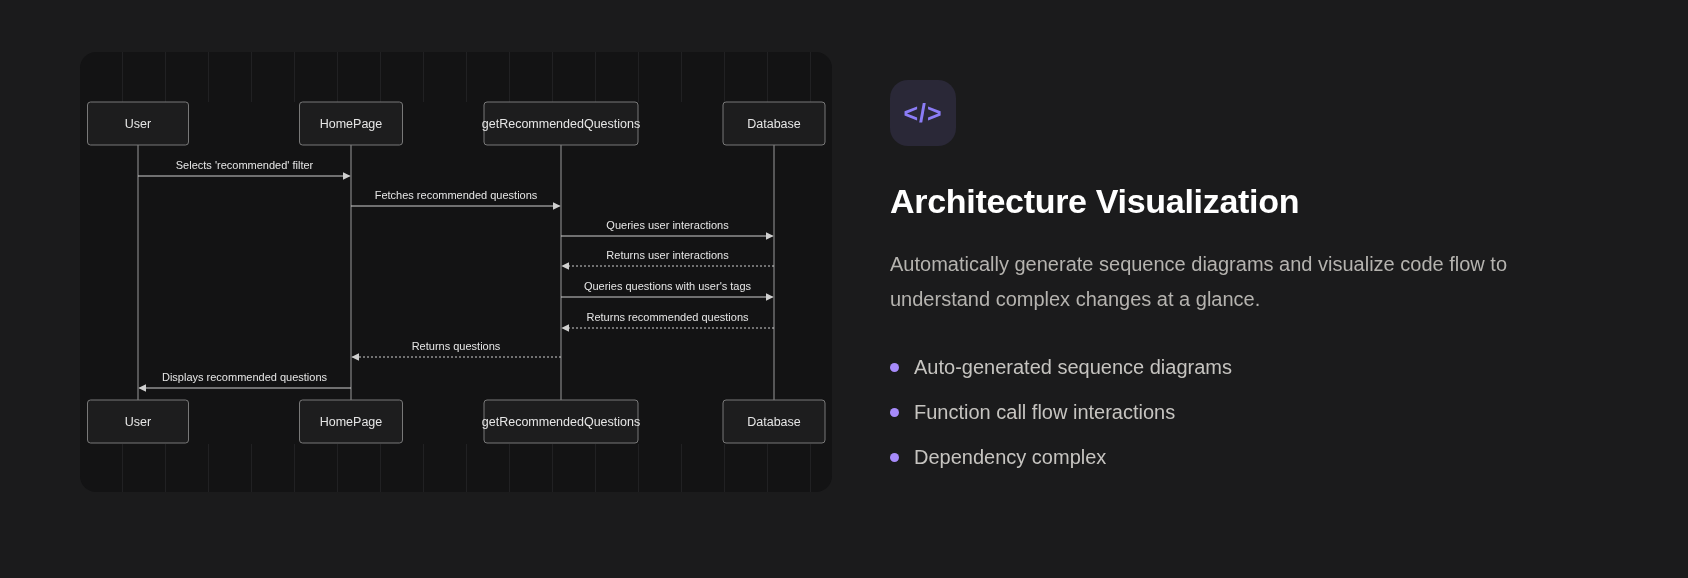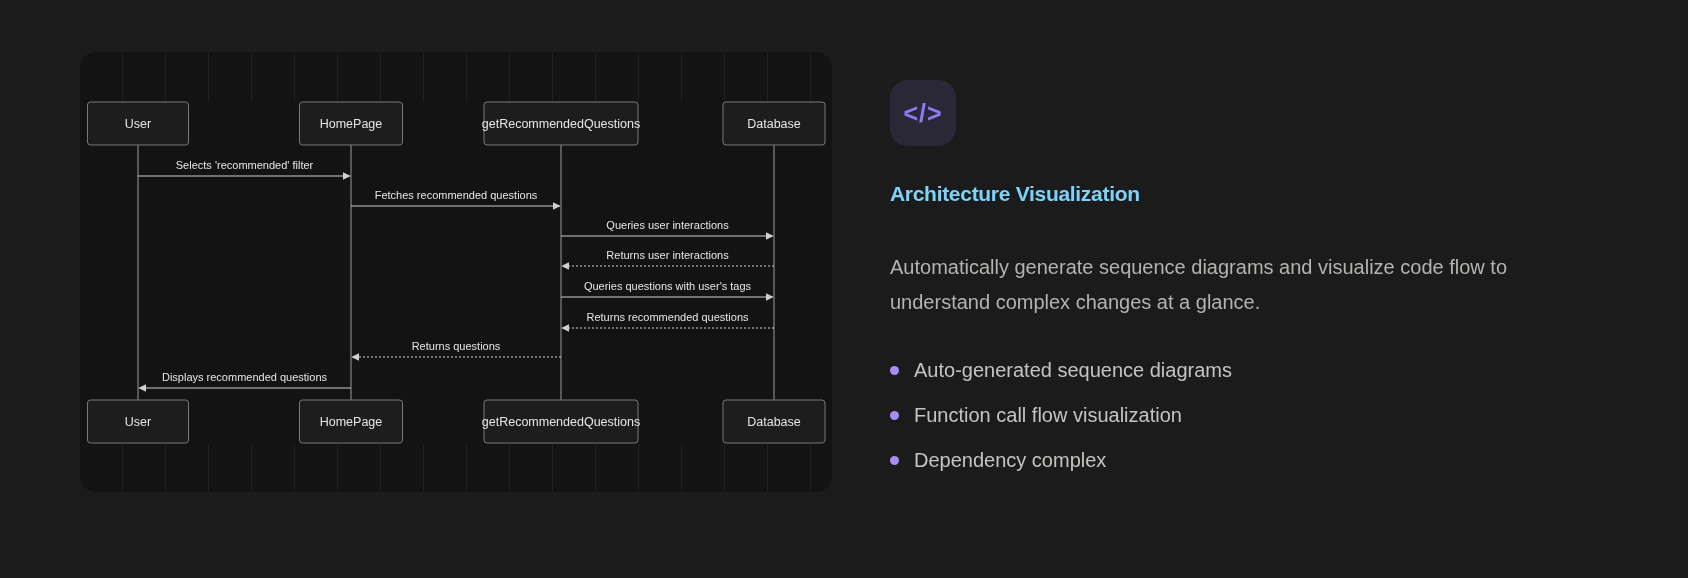--- a/index.html
+++ b/index.html
@@ -47,27 +47,27 @@
   }
   .feature-icon-tile .glyph {
     color: #8b7cf6;
     font-size: 25px;
     font-weight: 700;
     letter-spacing: 1px;
     font-family: "Liberation Sans", sans-serif;
   }
   .feature-title {
     margin-top: 36px;
-    font-size: 21px;
+    font-size: 34px;
     font-weight: 700;
-    color: #7dd3fc;
+    color: #ffffff;
     letter-spacing: -0.3px;
   }
   .feature-desc {
-    margin-top: 44px;
+    margin-top: 26px;
     width: 700px;
     font-size: 20px;
     line-height: 35px;
     color: #b5b3af;
     font-weight: 400;
   }
   .feature-bullets {
     margin-top: 28px;
     list-style: none;
   }
@@ -145,20 +145,20 @@
   </div>
   <h1 class="feature-title">Architecture Visualization</h1>
   <p class="feature-desc">Automatically generate sequence diagrams and visualize code flow to understand complex changes at a glance.</p>
   <ul class="feature-bullets">
     <li>
       <span class="bullet-dot"></span>
       <span class="bullet-text">Auto-generated sequence diagrams</span>
     </li>
     <li>
       <span class="bullet-dot"></span>
-      <span class="bullet-text">Function call flow visualization</span>
+      <span class="bullet-text">Function call flow interactions</span>
     </li>
     <li>
       <span class="bullet-dot"></span>
       <span class="bullet-text">Dependency complex</span>
     </li>
   </ul>
 </div>
 
 </body></html>

